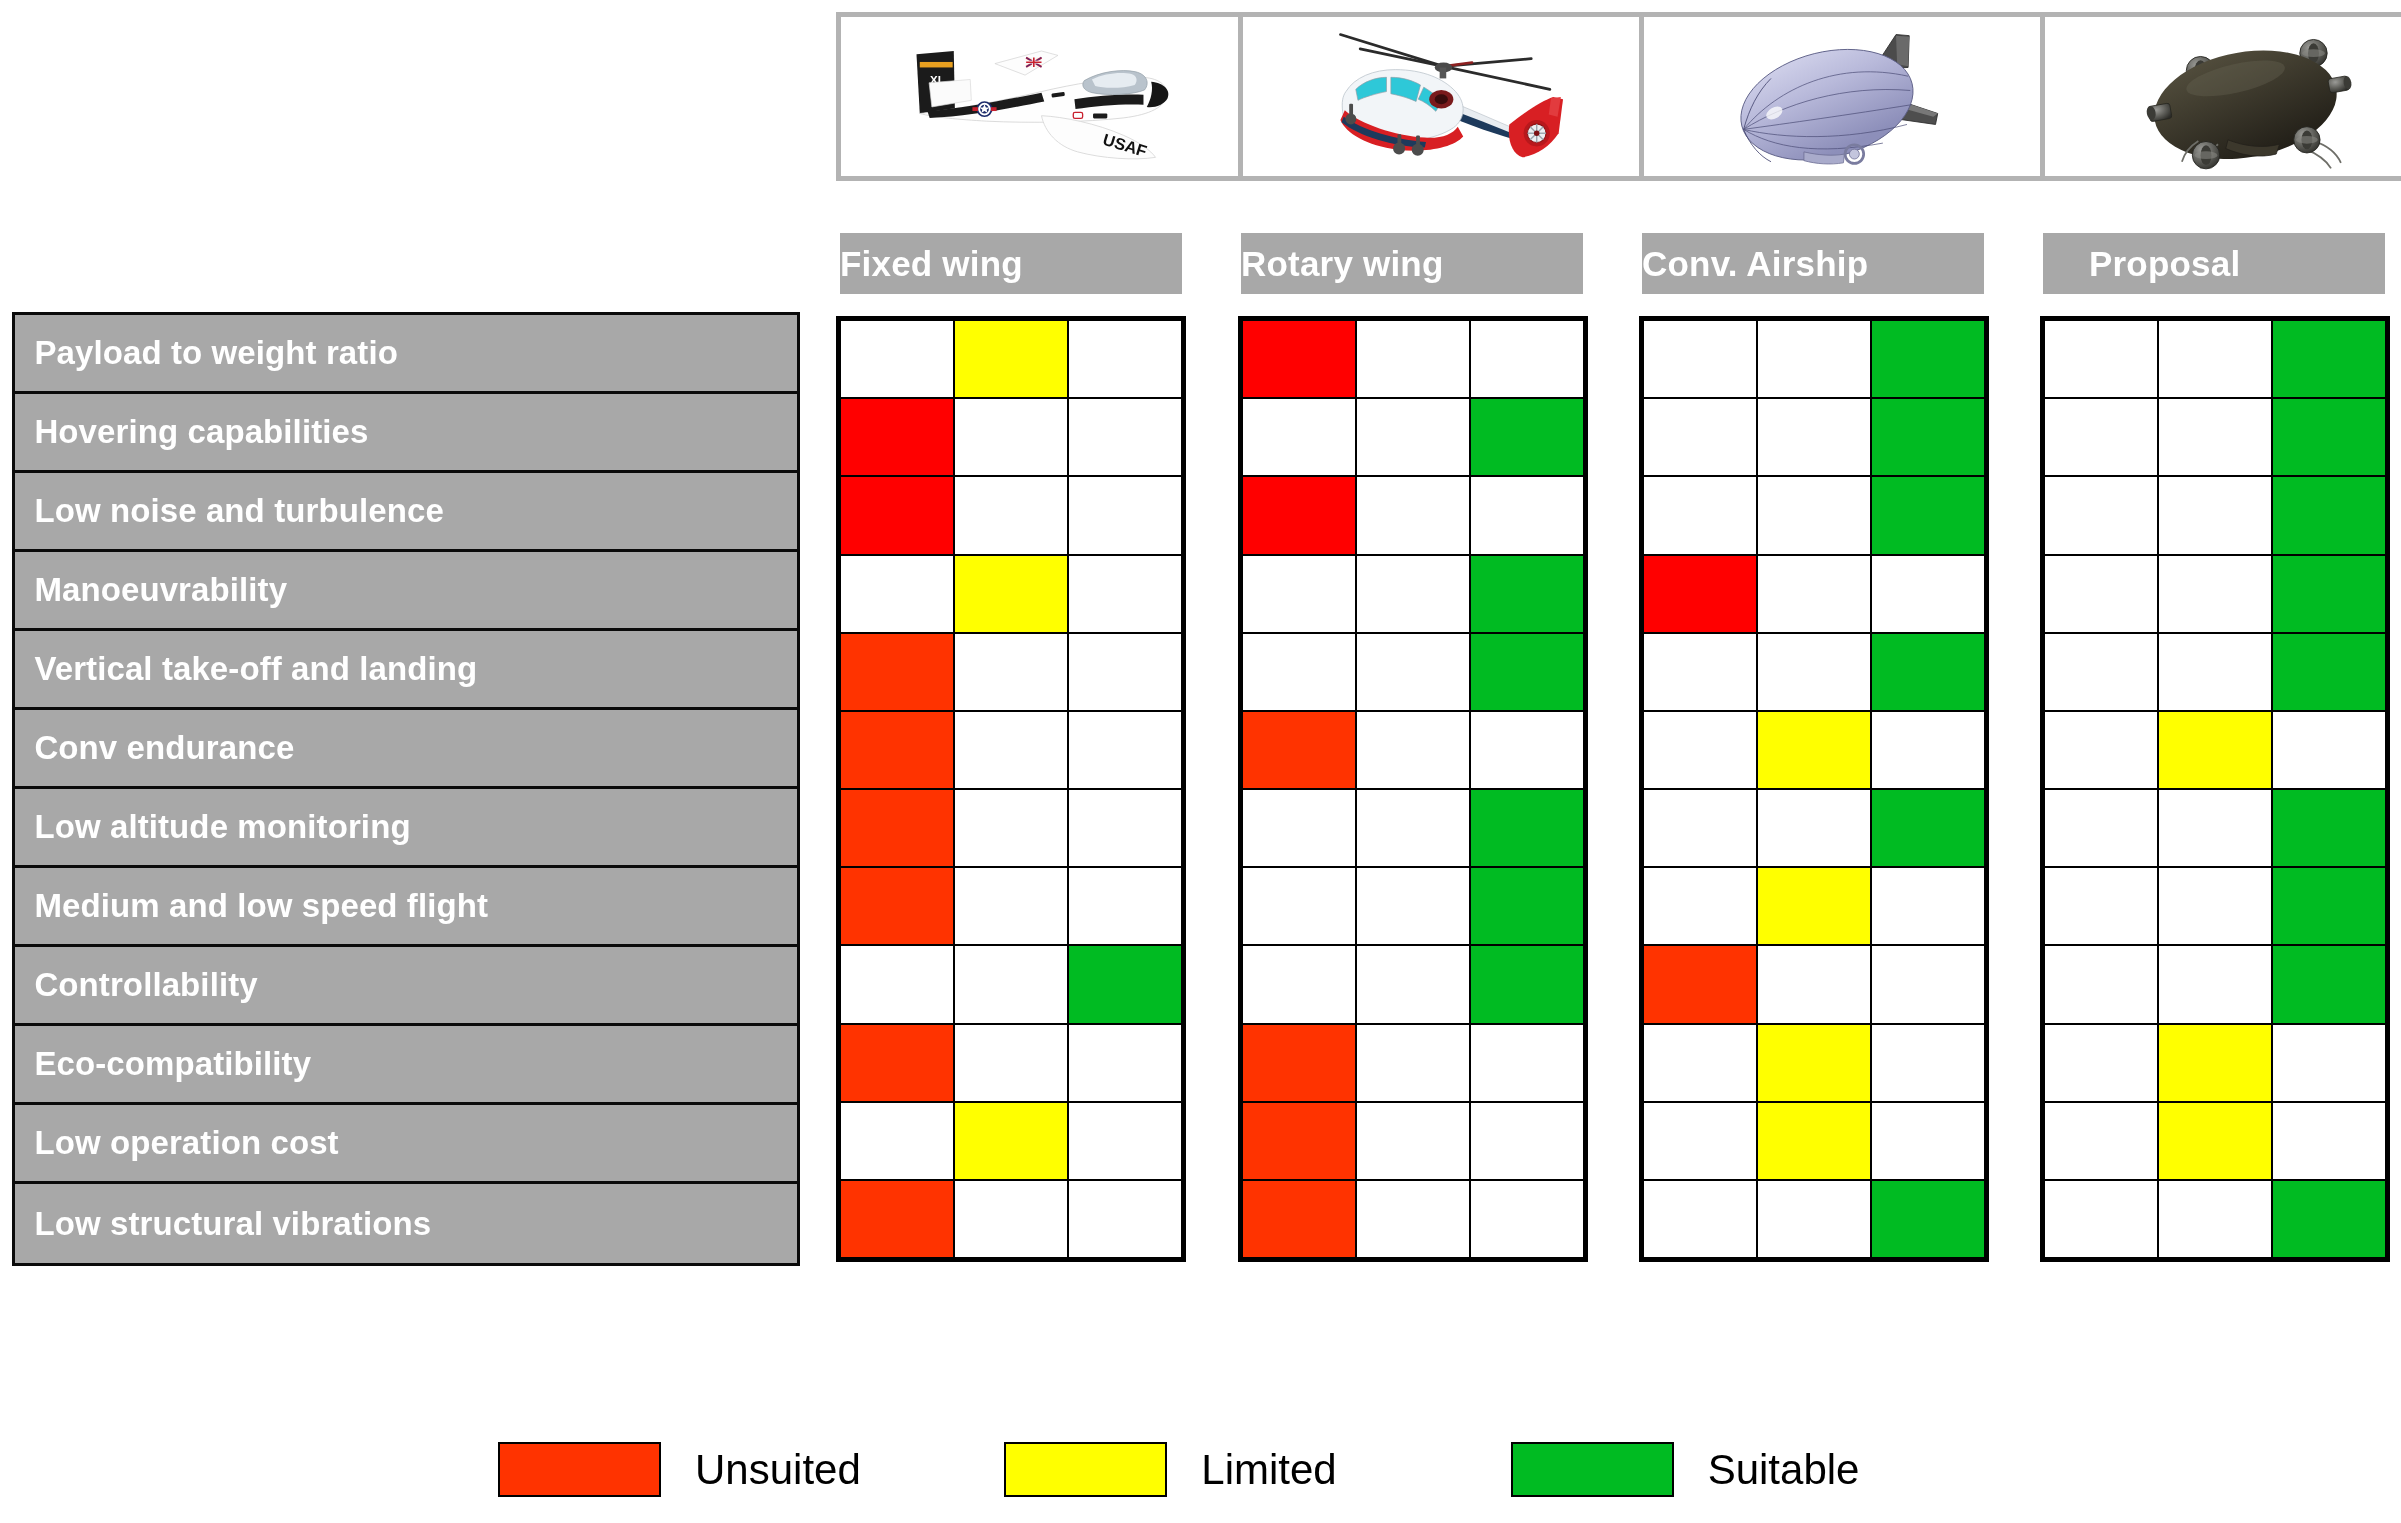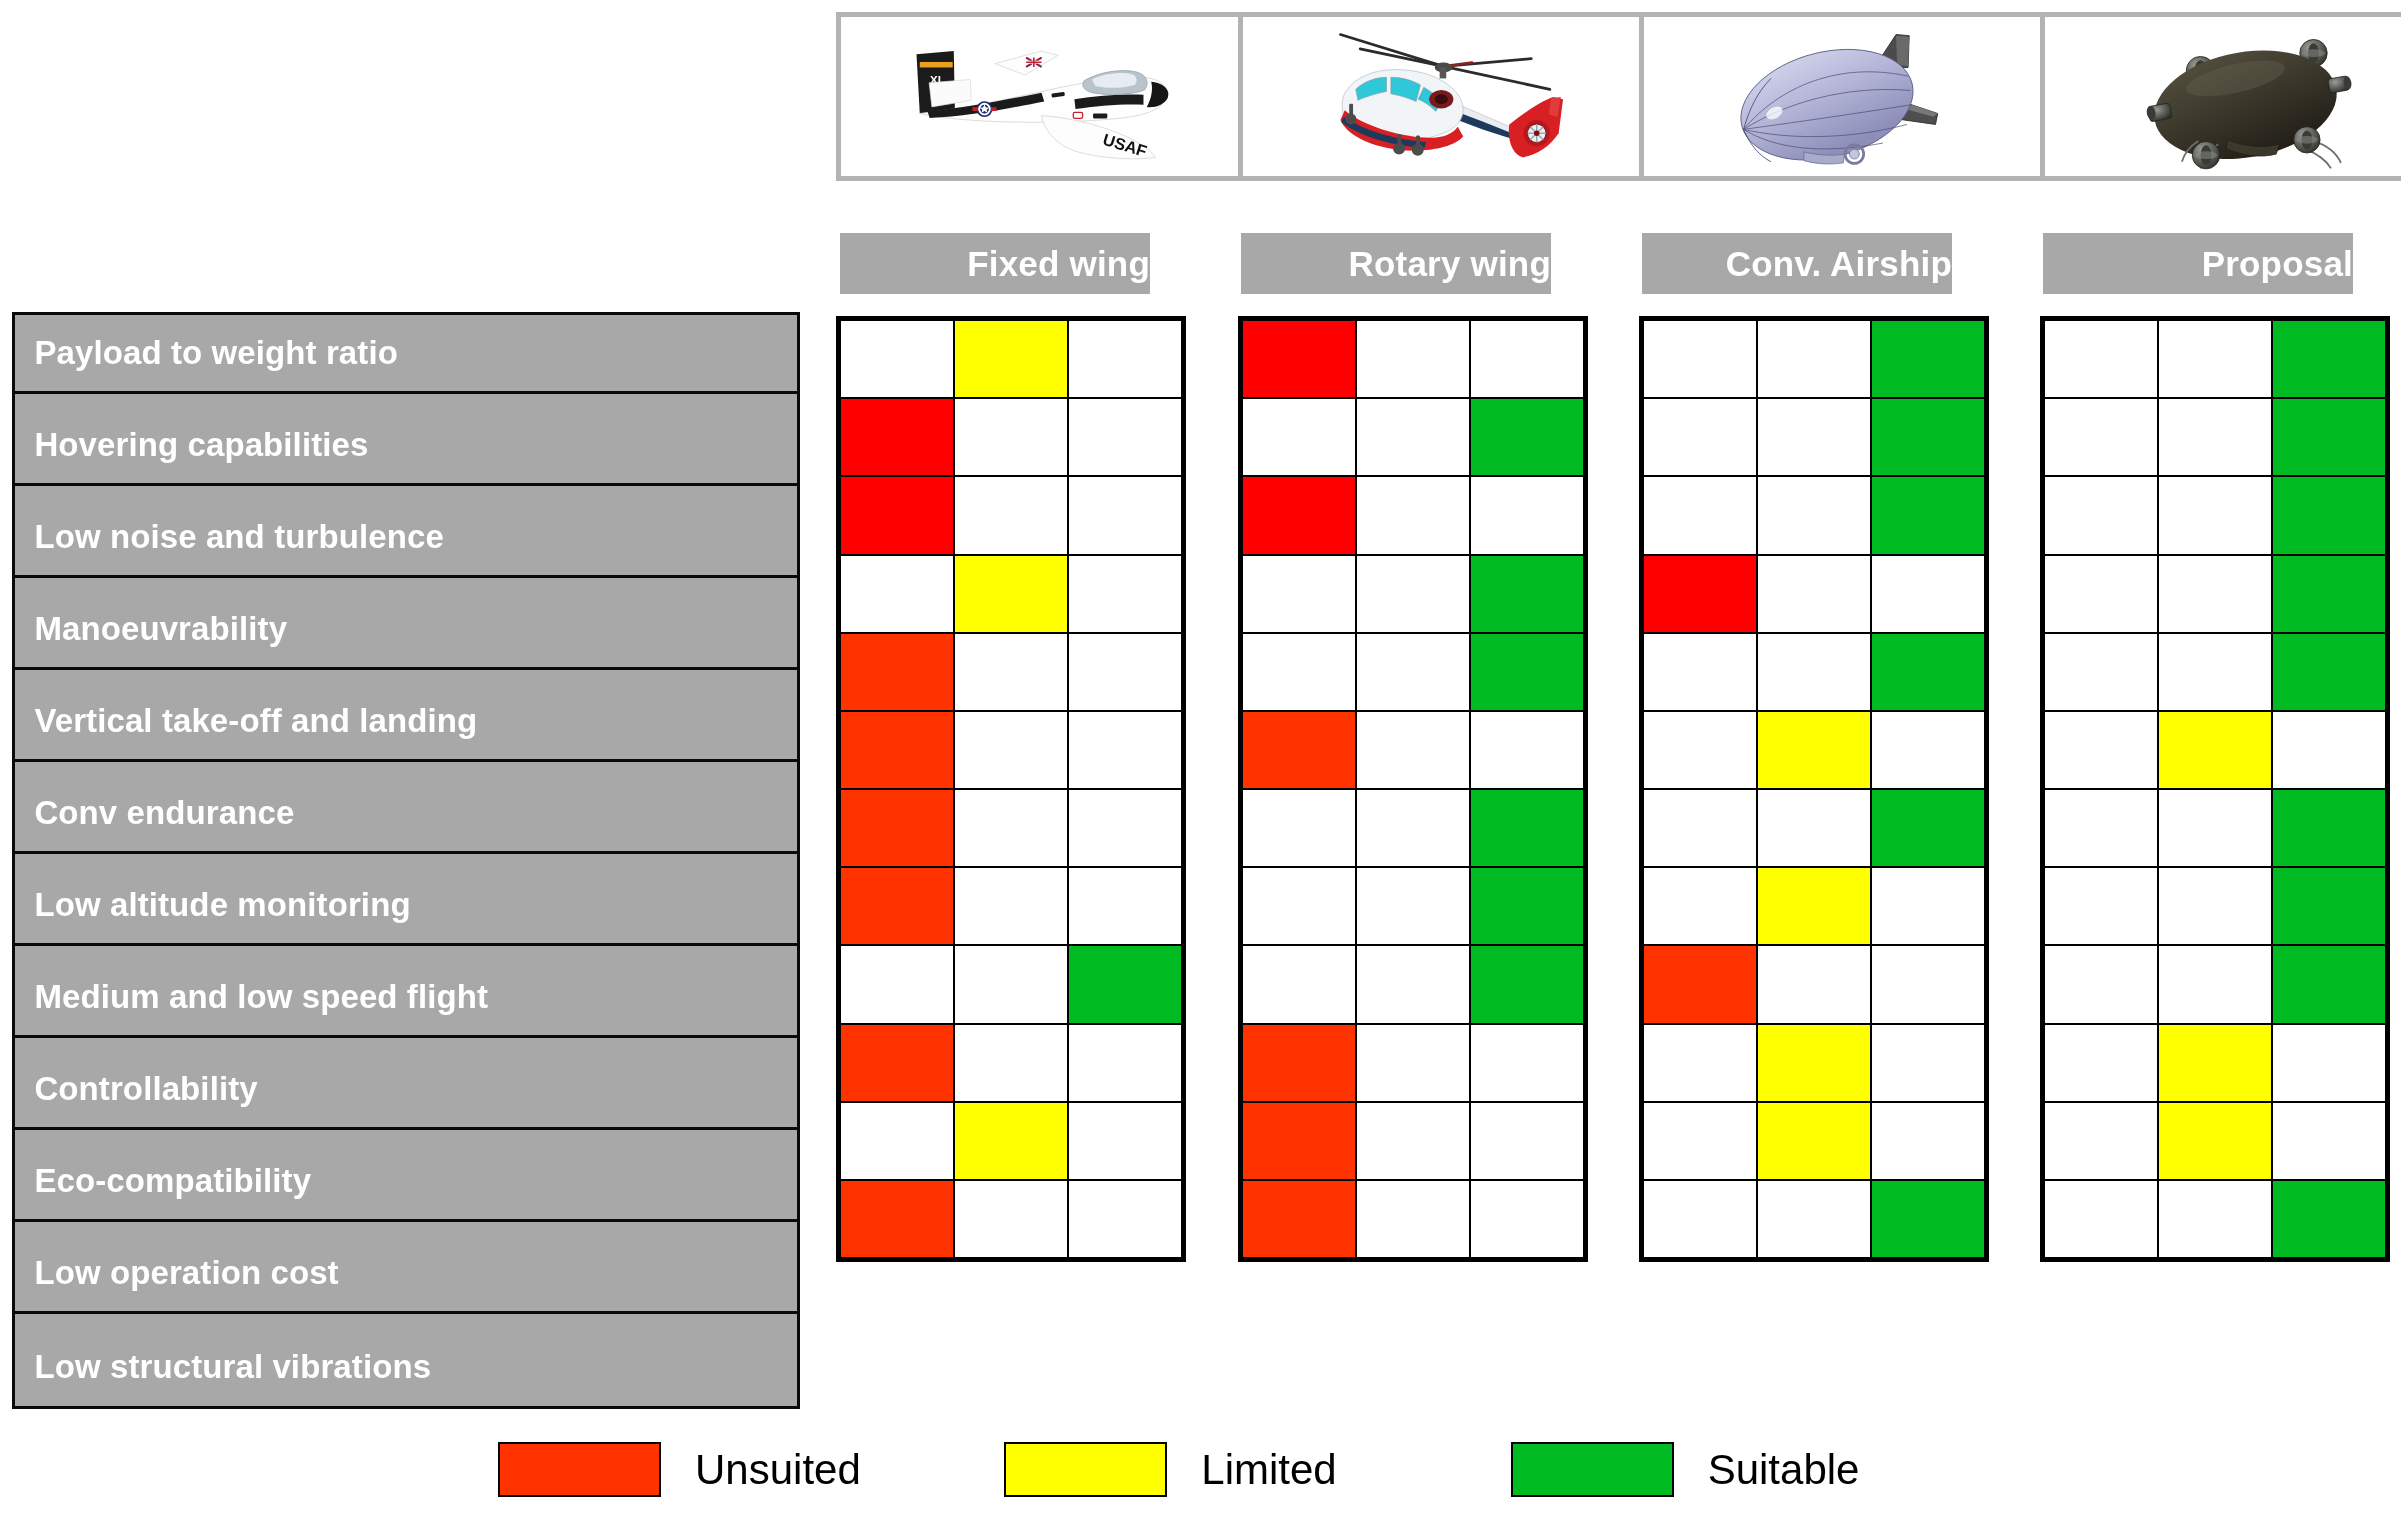--- a/index.html
+++ b/index.html
@@ -29,48 +29,47 @@
   .thumb-inner {
     position: absolute;
     inset: 0;
     background: #ffffff;
   }
 
   
   .col-header {
     position: absolute;
     top: 233px;
-    width: 310px;
+    width: 342px;
     height: 61px;
     background: #a8a8a8;
     box-sizing: border-box;
     display: flex;
     align-items: center;
-    justify-content: flex-end;
+    justify-content: flex-start;
   }
   .col-header span {
     color: #ffffff;
     font-size: 35px;
     font-weight: bold;
     letter-spacing: 0.2px;
     white-space: nowrap;
   }
 
   
   #criteria-panel {
     position: absolute;
     left: 12.4px;
     top: 312px;
     width: 788px;
     border: 3.9px solid #0a0a0a;
     box-sizing: border-box;
     background: #a8a8a8;
     display: flex;
     flex-direction: column;
-    gap: 13px;
   }
   .criteria-row {
     height: 79px;
     background: #a8a8a8;
     border-bottom: 3.9px solid #0a0a0a;
     box-sizing: border-box;
     display: flex;
     align-items: center;
     padding-left: 19px;
   }

